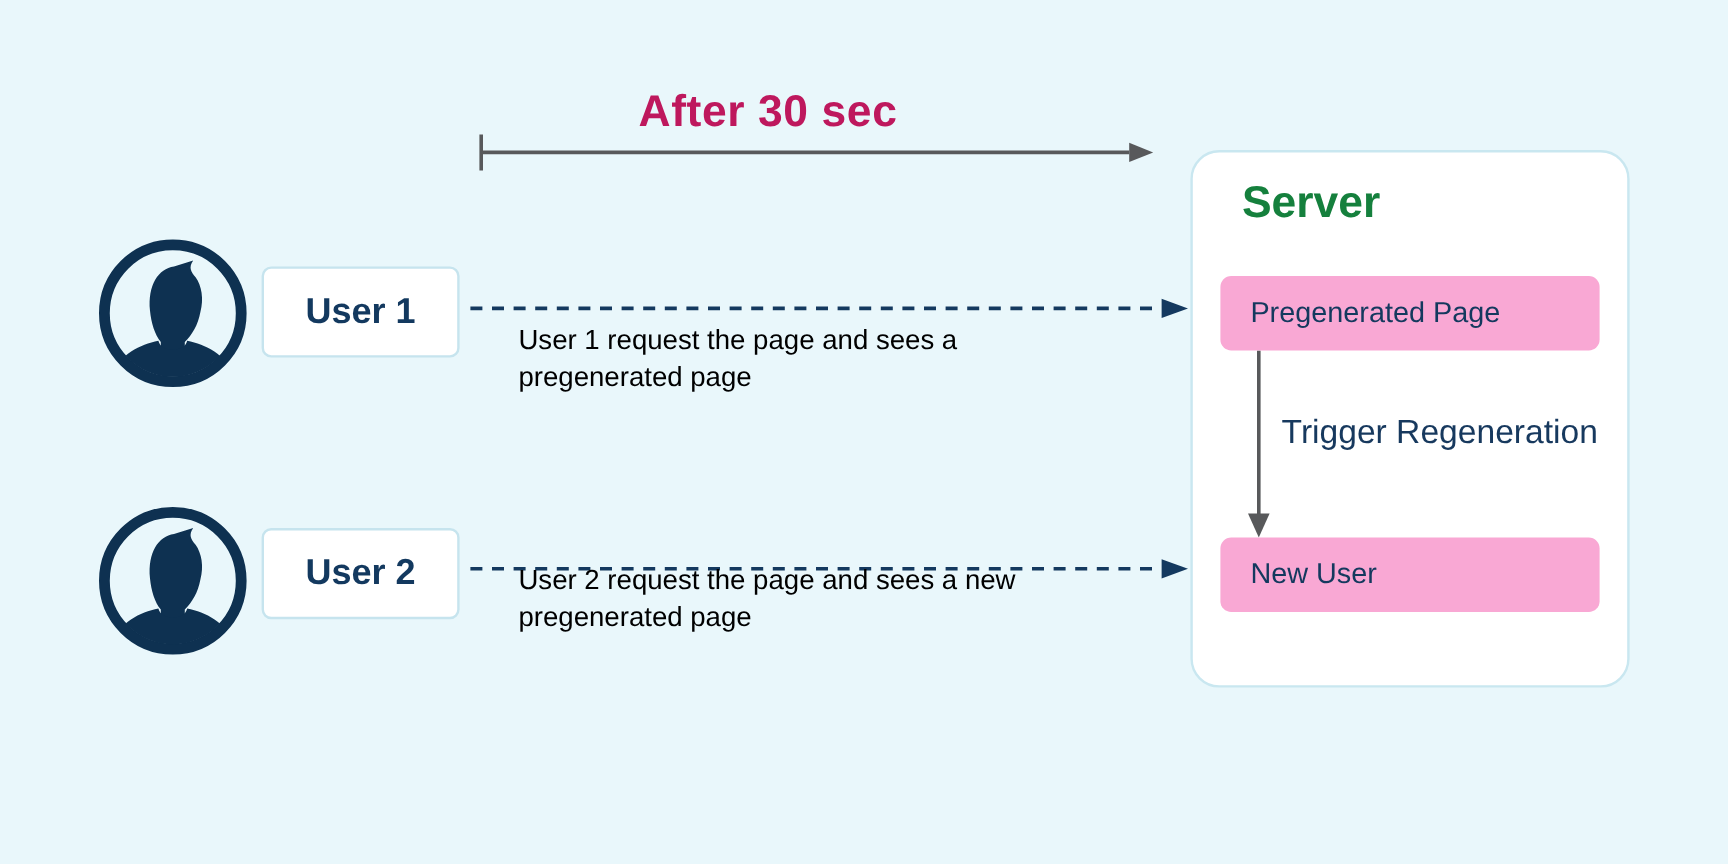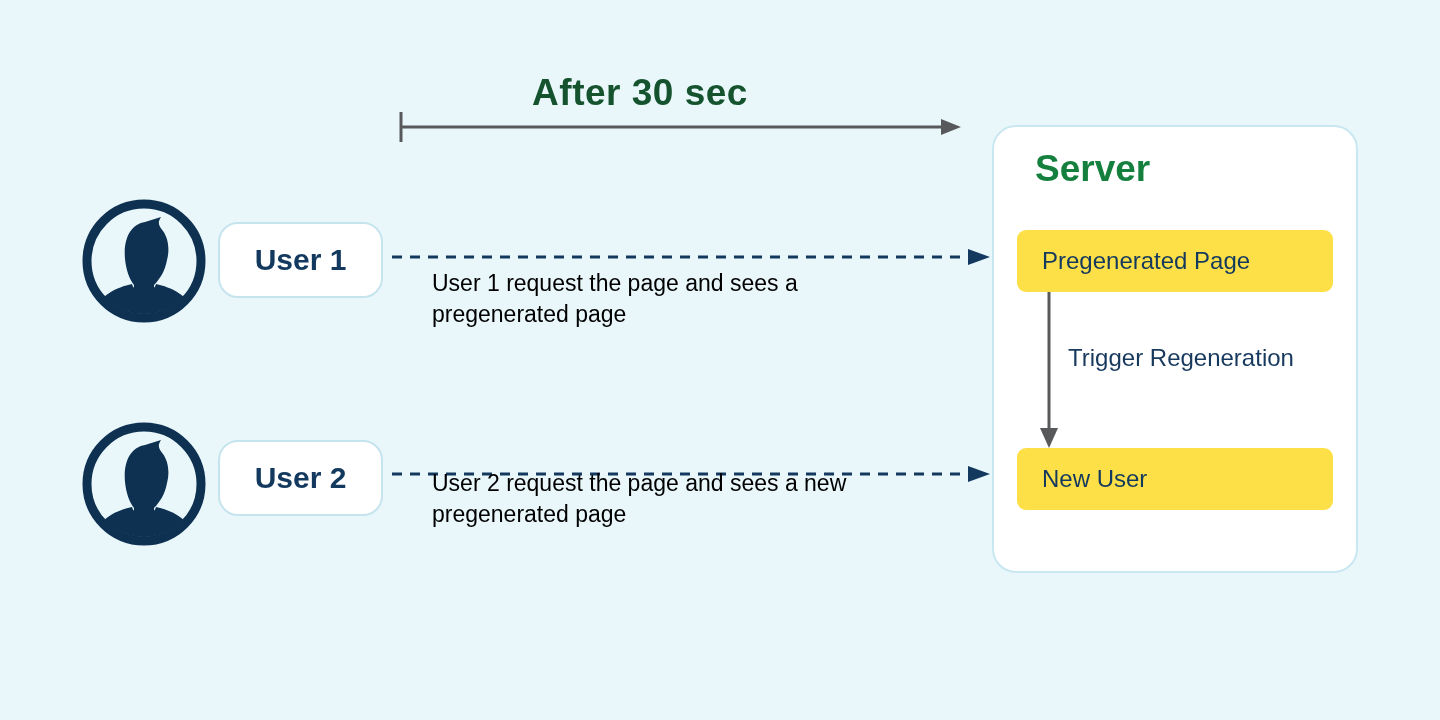--- a/index.html
+++ b/index.html
@@ -7,53 +7,53 @@
     width:1440px;height:720px;position:relative;overflow:hidden;
     background:#e9f7fb;
     font-family:"Liberation Sans","DejaVu Sans",sans-serif;
     color:#16395f;
   }
   .abs{position:absolute;}
 
   
   .timeline-title{
     left:380px;top:72px;width:520px;text-align:center;
-    font-size:37px;font-weight:bold;color:#14532d;letter-spacing:0.5px;
+    font-size:37px;font-weight:bold;color:#be185d;letter-spacing:0.5px;
   }
 
   
   .avatar{width:124px;height:124px;}
   .user-box{
     width:165px;height:76px;background:#ffffff;
-    border:2px solid #c6e4ee;border-radius:20px;
+    border:2px solid #c6e4ee;border-radius:8px;
     display:flex;align-items:center;justify-content:center;
     font-size:30px;font-weight:bold;color:#13395f;
     box-sizing:border-box;
   }
   .caption{
     width:455px;font-size:23px;line-height:31px;color:#000000;
   }
 
   
   .server-box{
     left:992px;top:125px;width:366px;height:448px;
     background:#ffffff;border:2px solid #c9e7f0;border-radius:24px;
     box-sizing:border-box;
   }
   .server-title{
     left:1035px;top:148px;font-size:37px;font-weight:bold;color:#15803d;
   }
   .page-box{
-    width:316px;height:62px;background:#fde047;border-radius:9px;
+    width:316px;height:62px;background:#f9a8d4;border-radius:9px;
     display:flex;align-items:center;
     padding-left:25px;box-sizing:border-box;
     font-size:24px;color:#14395e;
   }
   .trigger-label{
-    left:1068px;top:344px;font-size:24px;color:#17395e;
+    left:1068px;top:344px;font-size:28px;color:#17395e;
   }
 </style>
 </head>
 <body>
 
 <div class="abs timeline-title">After 30 sec</div>
 <svg class="abs" style="left:395px;top:108px;" width="572" height="38" viewBox="0 0 572 38">
   <line x1="6" y1="4" x2="6" y2="34" stroke="#58595b" stroke-width="3"></line>
   <line x1="6" y1="19" x2="546" y2="19" stroke="#58595b" stroke-width="3"></line>
   <polygon points="546,11 566,19 546,27" fill="#58595b"></polygon>

